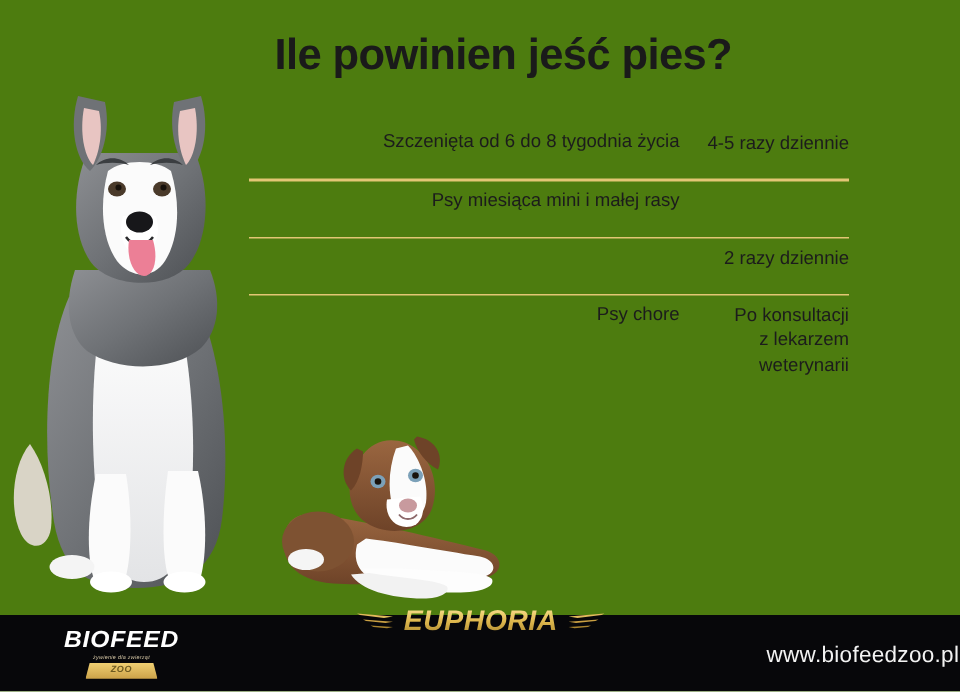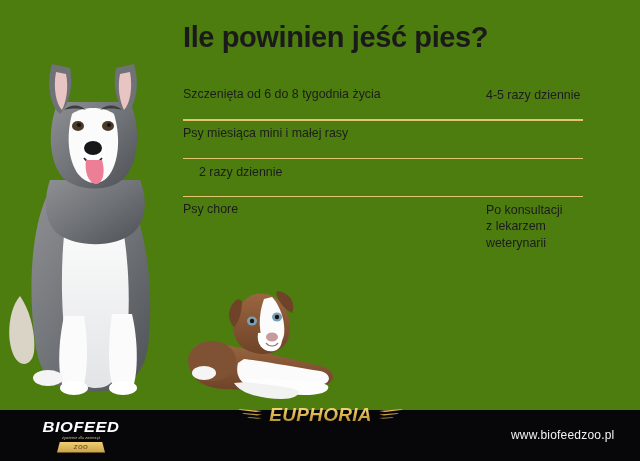--- a/index.html
+++ b/index.html
@@ -46,23 +46,24 @@
     font-size: 29px;
     font-weight: bold;
     color: #1a1a1a;
     letter-spacing: -0.4px;
     white-space: nowrap;
   }
 
   
   .table {
     position: absolute;
-    left: 183px;
+    left: 166px;
     top: 82px;
     width: 400px;
+    text-align: right;
   }
   .row {
     position: relative;
     display: flex;
     align-items: flex-start;
     height: 37px;
   }
   .row.last { height: auto; min-height: 56px; }
   .divider {
     width: 100%;
@@ -158,21 +159,21 @@
     background-clip: text;
     color: transparent;
     white-space: nowrap;
   }
   .wing svg { display: block; }
 
   .site-url {
     position: absolute;
     left: 511px;
     top: 428px;
-    font-size: 12px;
+    font-size: 15px;
     color: #f2f2f2;
     letter-spacing: 0.2px;
     white-space: nowrap;
   }
 </style>
 </head>
 <body>
 
 <div id="infographic">
 

